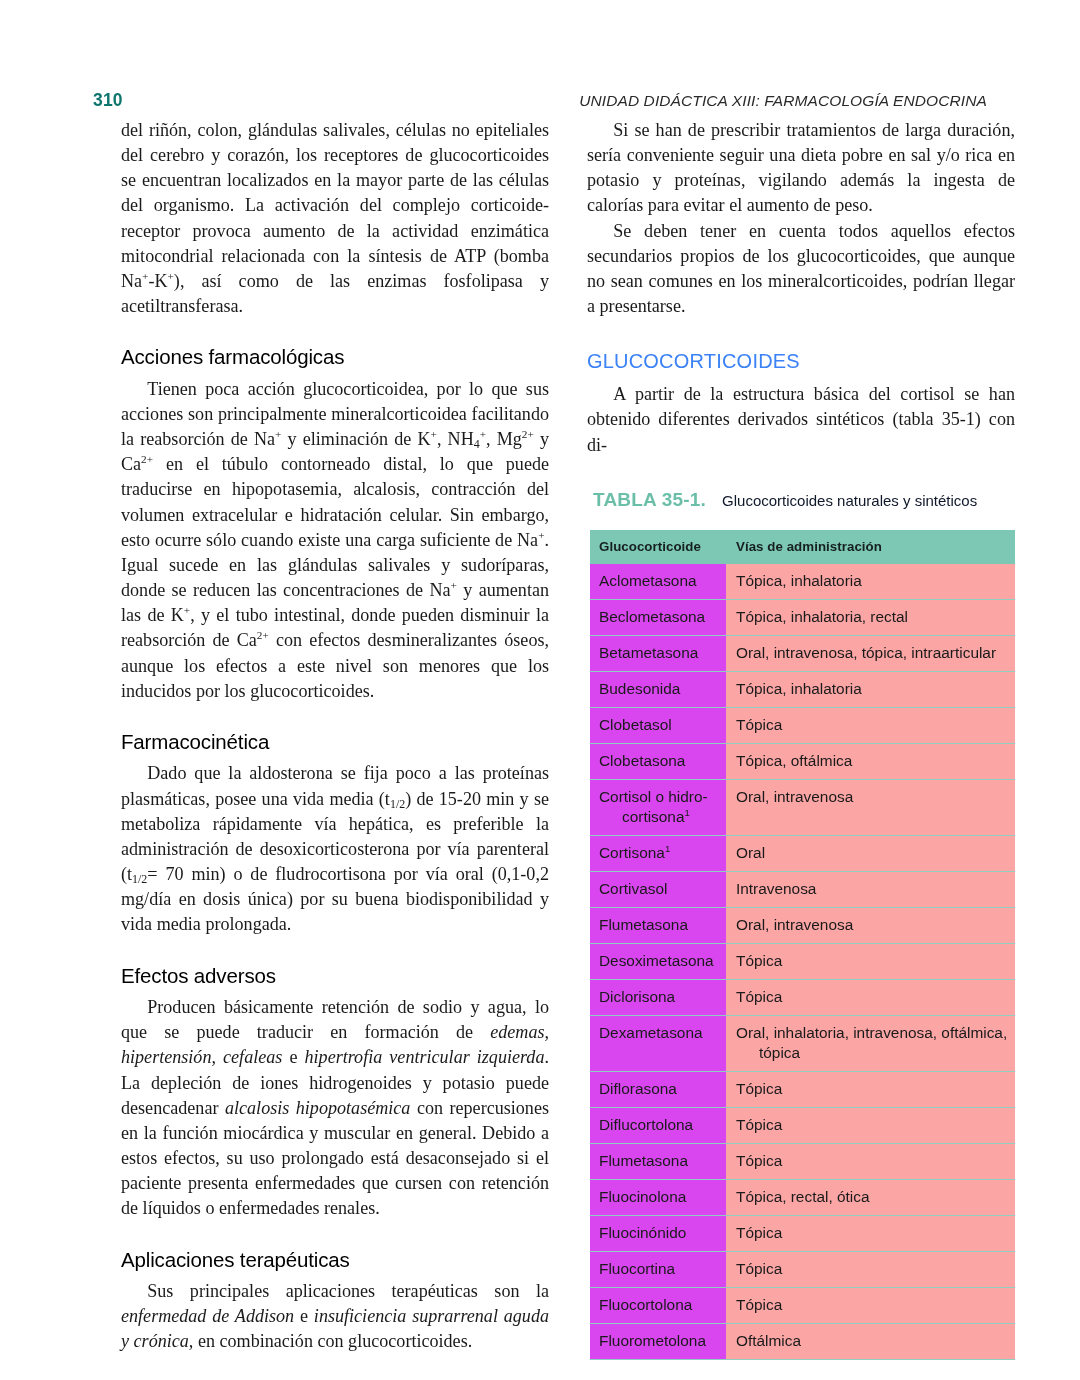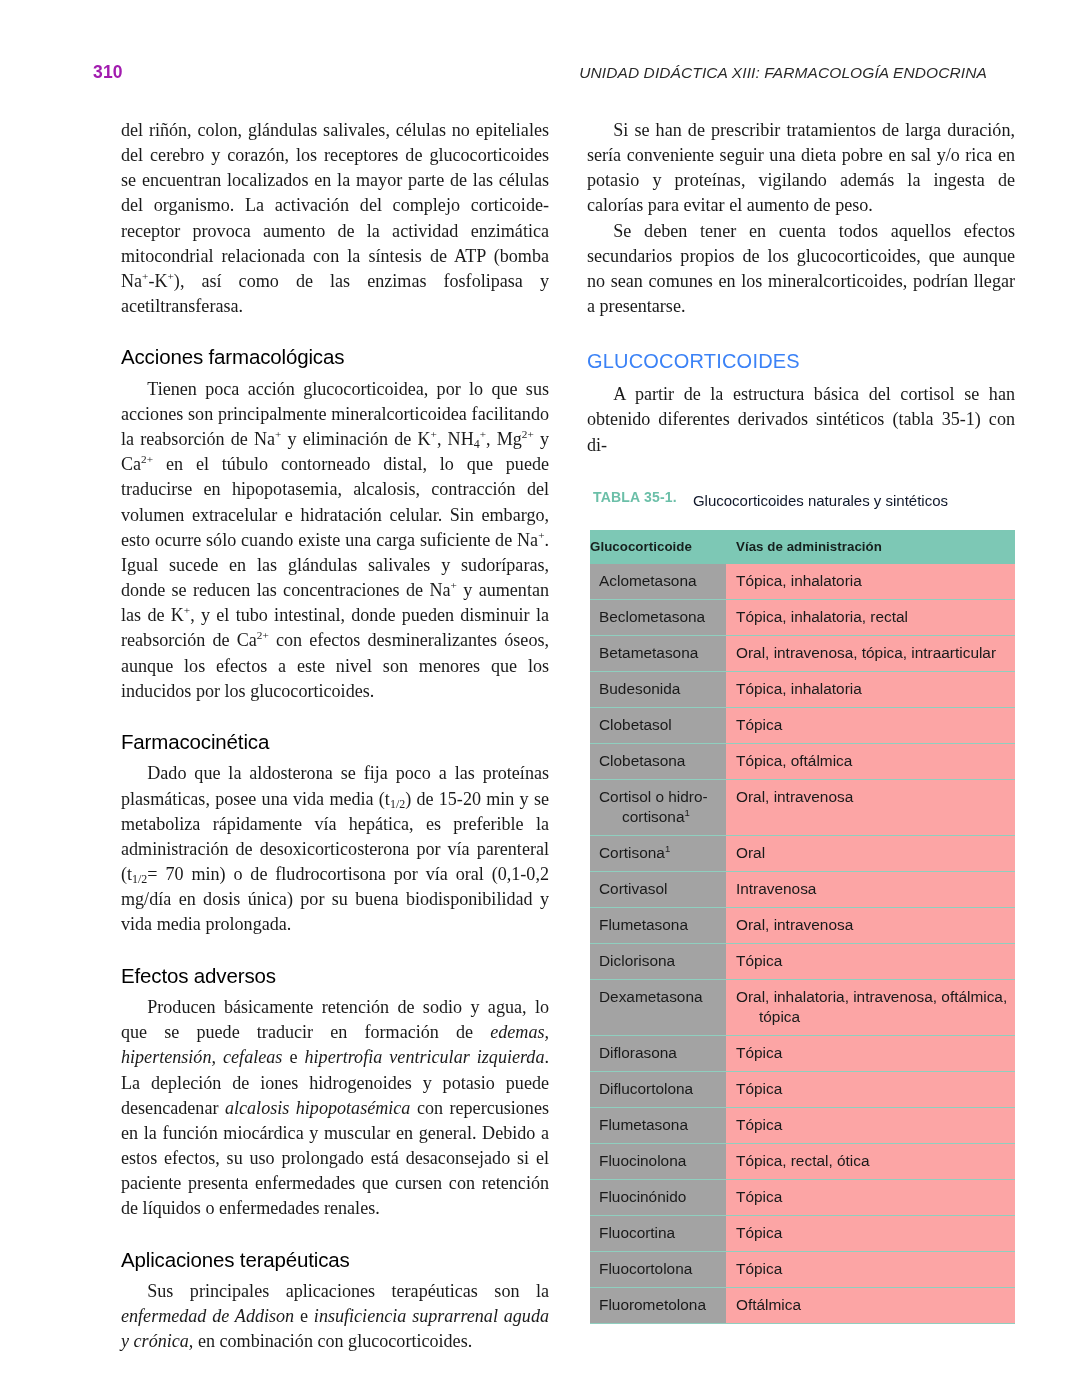--- a/index.html
+++ b/index.html
@@ -30,22 +30,23 @@
     right: 93px;
     height: 26px;
     display: flex;
     align-items: baseline;
     justify-content: space-between;
   }
   .folio {
     font-family: "Liberation Sans", "DejaVu Sans", sans-serif;
     font-size: 17.5px;
     font-weight: 700;
-    color: #a21caf;
+    color: #0f766e;
     letter-spacing: 0.2px;
+    margin-top: 28px;
   }
   .head-title {
     font-family: "Liberation Sans", "DejaVu Sans", sans-serif;
     font-size: 15.5px;
     font-style: italic;
     color: #2a2a2a;
     letter-spacing: 0.1px;
   }
 
   
@@ -113,21 +114,21 @@
   }
   .table-caption {
     display: flex;
     align-items: flex-start;
     font-family: "Liberation Sans", "DejaVu Sans", sans-serif;
     margin: 0 0 17px 6px;
   }
   .caption-label {
     color: #6bbfa8;
     font-weight: 700;
-    font-size: 14px;
+    font-size: 19px;
     white-space: nowrap;
     letter-spacing: 0.2px;
     flex: 0 0 auto;
   }
   .caption-text {
     color: #0f172a;
     font-size: 15px;
     line-height: 24.5px;
     margin-left: 16px;
     max-width: 275px;
@@ -151,31 +152,31 @@
 
   thead th {
     background: #7dc8b5;
     color: #16201e;
     font-size: 13.3px;
     font-weight: 700;
     height: 34px;
     line-height: 34px;
     letter-spacing: 0.05px;
   }
-  thead th.th-drug  { }
+  thead th.th-drug  { padding-left: 9px; }
   thead th.th-route { padding-left: 10px; }
 
   tbody td {
     font-size: 15.4px;
     color: #1a1a1a;
     border-bottom: 1.6px solid #8fcfbf;
     line-height: 20px;
   }
   tbody td.c-drug {
-    background: #a3a3a3;
+    background: #d946ef;
     padding: 7px 9px 8px 9px;
   }
   tbody td.c-route {
     background: #fca5a5;
     padding: 7px 6px 8px 10px;
   }
   tbody tr:last-child td {
     border-bottom: 1.6px solid #8fcfbf;
   }
   .wrap-indent {
@@ -274,20 +275,24 @@
             </tr>
             <tr>
                 <td class="c-drug">Cortivasol</td>
                 <td class="c-route">Intravenosa</td>
               </tr>
             <tr>
                 <td class="c-drug">Flumetasona</td>
                 <td class="c-route">Oral, intravenosa</td>
               </tr>
             <tr>
+                <td class="c-drug">Desoximetasona</td>
+                <td class="c-route">Tópica</td>
+              </tr>
+            <tr>
                 <td class="c-drug">Diclorisona</td>
                 <td class="c-route">Tópica</td>
               </tr>
             <tr>
               <td class="c-drug">Dexametasona</td>
               <td class="c-route"><span>Oral, inhalatoria, intravenosa, oftálmica,</span><span class="wrap-indent">tópica</span></td>
             </tr>
             <tr>
                 <td class="c-drug">Diflorasona</td>
                 <td class="c-route">Tópica</td>

